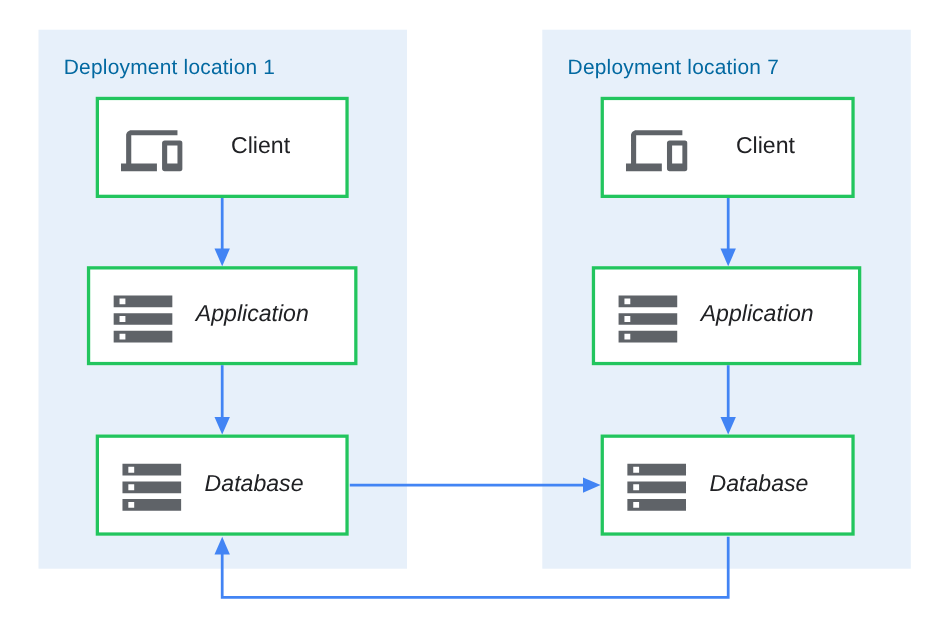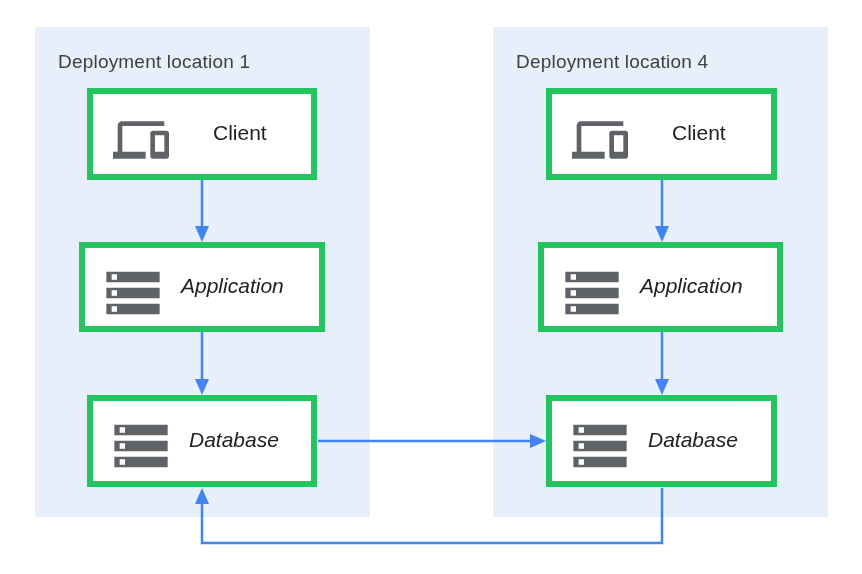--- a/index.html
+++ b/index.html
@@ -8,25 +8,25 @@
     font-family:"Liberation Sans", sans-serif; overflow:hidden;
   }
   .panel {
     position:absolute; top:27px; width:335px; height:490px;
     background:#e7f0fa;
   }
   .panel-1 { left:35px; }
   .panel-2 { left:493px; }
   .panel-title {
     position:absolute; top:24px; left:23px;
-    font-size:19px; color:#404040; letter-spacing:.2px; white-space:nowrap;
+    font-size:19px; color:#0369a1; letter-spacing:.2px; white-space:nowrap;
   }
   .node {
     position:absolute; box-sizing:border-box; background:#ffffff;
-    border:6px solid #22c55e; display:flex; align-items:center;
+    border:3px solid #22c55e; display:flex; align-items:center;
   }
   .n-client-1      { left:87px;  top:88px;  width:230px; height:92px; }
   .n-application-1 { left:79px;  top:242px; width:246px; height:90px; }
   .n-database-1    { left:87px;  top:395px; width:230px; height:92px; }
   .n-client-2      { left:546px; top:88px;  width:231px; height:92px; }
   .n-application-2 { left:538px; top:242px; width:245px; height:90px; }
   .n-database-2    { left:546px; top:395px; width:231px; height:92px; }
   .icon { position:absolute; display:block; line-height:0; }
   .icon-devices { left:20px; top:18px; }
   .icon-server  { left:16px; top:13px; }
@@ -44,21 +44,21 @@
 </head>
 <body>
 
 <div class="stage">
 
   <section class="panel panel-1">
     <div class="panel-title">Deployment location 1</div>
   </section>
 
   <section class="panel panel-2">
-    <div class="panel-title">Deployment location 4</div>
+    <div class="panel-title">Deployment location 7</div>
   </section>
 
   <div class="node n-client-1">
     <span class="icon icon-devices">
       <svg width="56" height="56" viewBox="0 0 24 24" fill="#5f6368" aria-hidden="true">
         <path d="M4 6h18V4H4c-1.1 0-2 .9-2 2v11H0v3h14v-3H4V6zm19 2h-6c-.55 0-1 .45-1 1v10c0 .55.45 1 1 1h6c.55 0 1-.45 1-1V9c0-.55-.45-1-1-1zm-1 9h-4v-7h4v7z"></path>
       </svg>
     </span>
     <span class="node-label label-client">Client</span>
   </div>

